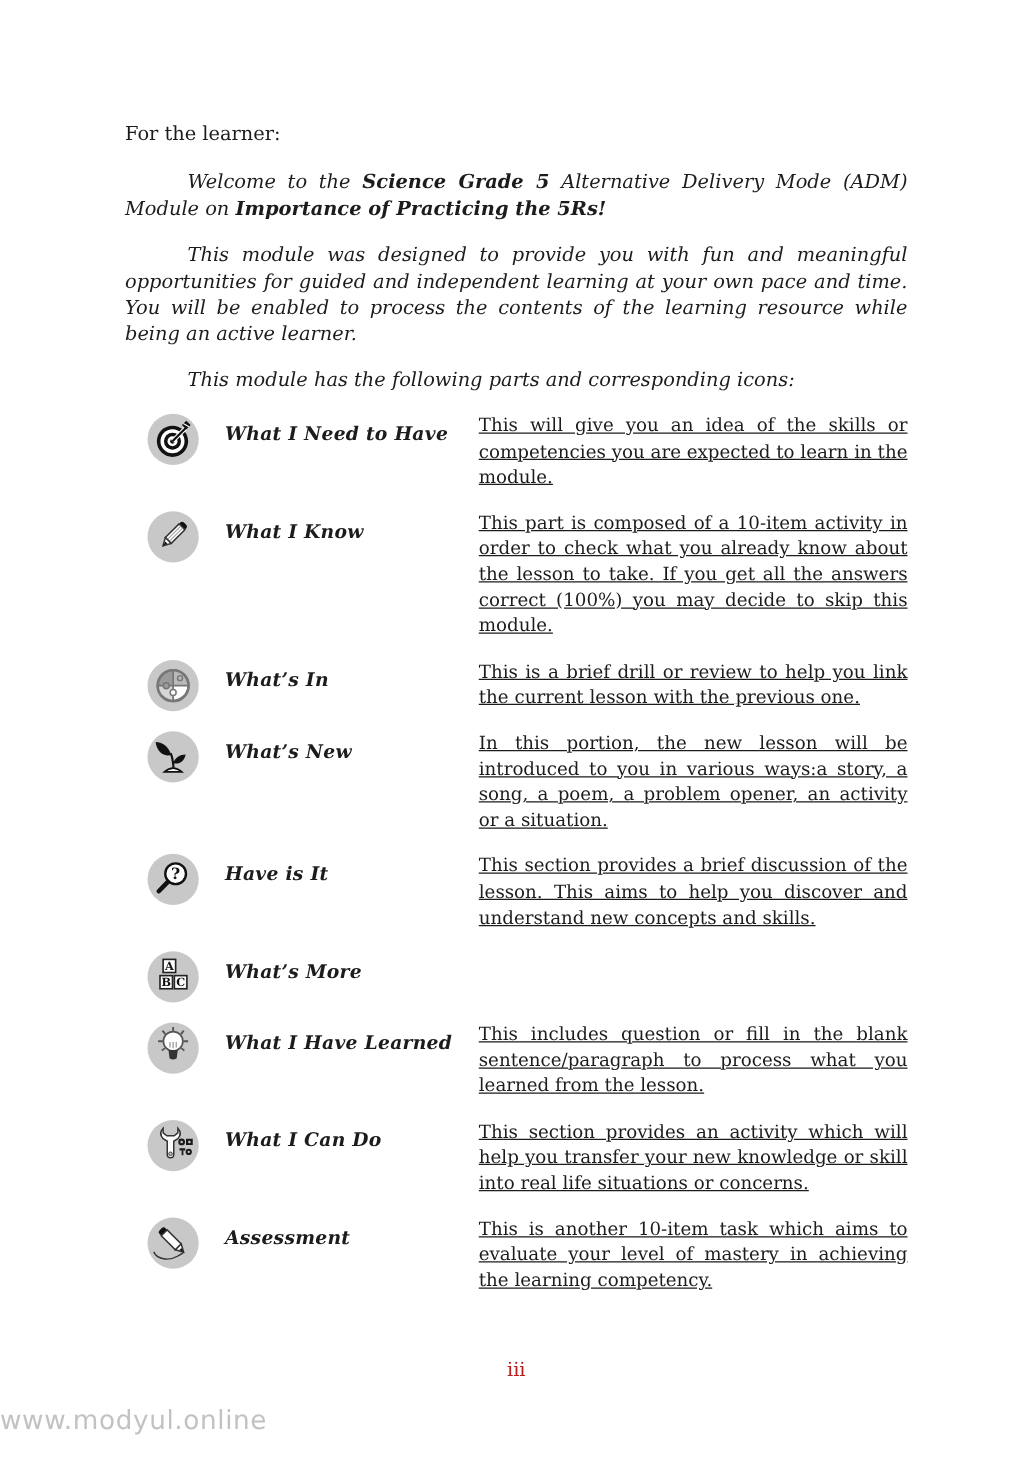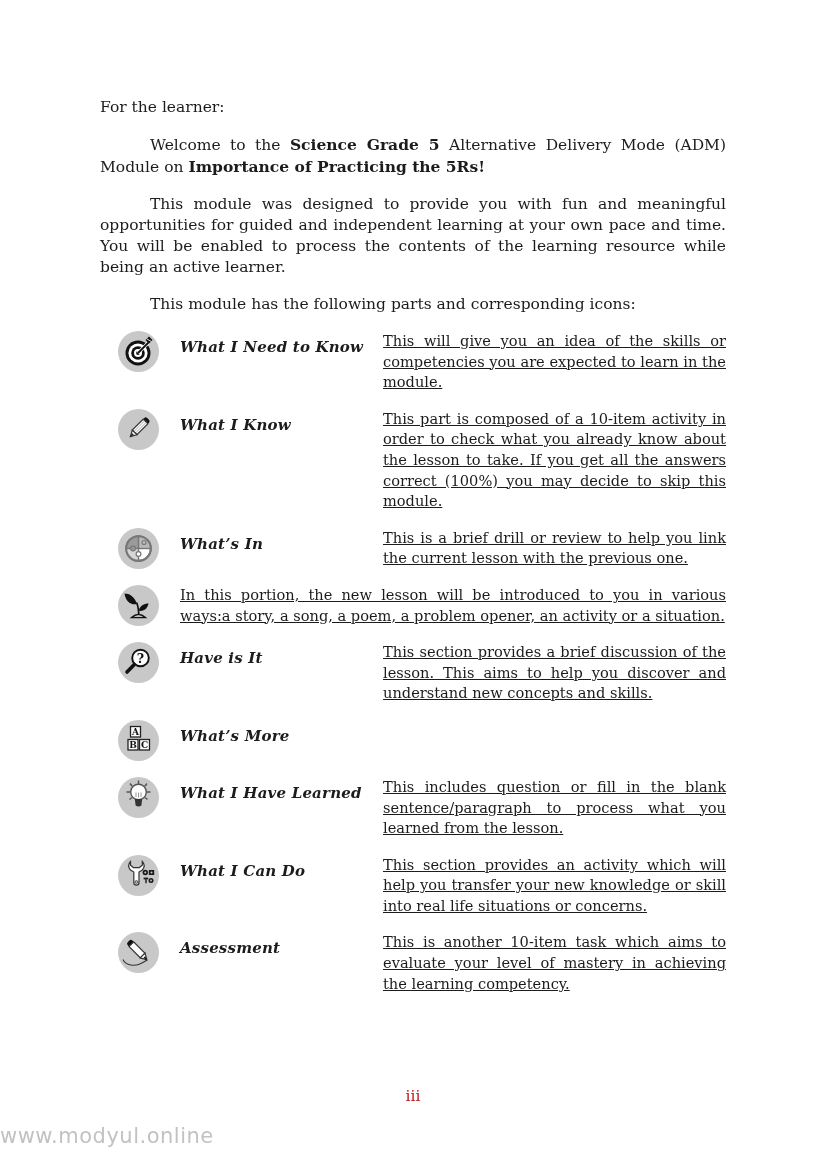--- a/index.html
+++ b/index.html
@@ -13,21 +13,21 @@
     font-family:"DejaVu Serif","Liberation Serif",serif;
     color:#1c1c1c;
     overflow:hidden;
   }
   p.body {
     font-size:15.5px;
     line-height:21px;
     text-align:justify;
     margin:0 0 16px 0;
   }
-  p.indent { text-indent:50px; }
+  p.indent { text-indent:50px;font-style:italic; }
   .sections { margin-top:2px; }
   .row { display:flex; margin-bottom:16px; }
   .icon-cell { flex:0 0 80px; }
   .icon-circle {
     display:block;
     margin-left:18px;
     width:41px; height:41px;
     border-radius:50%;
     background:#c8c8c8;
   }
@@ -85,21 +85,21 @@
             <circle cx="20" cy="22" r="6.8" fill="#111"></circle>
             <circle cx="20" cy="22" r="4" fill="#fff"></circle>
             <circle cx="20" cy="22" r="1.9" fill="#111"></circle>
             <line x1="20" y1="22" x2="30.5" y2="11.5" stroke="#fff" stroke-width="3.4"></line>
             <line x1="20" y1="22" x2="31" y2="11" stroke="#111" stroke-width="1.8"></line>
             <polygon points="27.5,9 31,5.5 34.5,9 31,12.5" fill="#111"></polygon>
             <line x1="28.6" y1="7.8" x2="33.2" y2="10.4" stroke="#fff" stroke-width="0.9"></line>
           </svg>
         </span>
       </div>
-      <div class="label">What I Need to Know</div>
+      <div class="label">What I Need to Have</div>
       <div class="desc">This will give you an idea of the skills or competencies you are expected to learn in the module.</div>
     </div>
 
     <div class="row">
       <div class="icon-cell">
         <span class="icon-circle">
           <svg viewBox="0 0 41 41">
             <g transform="rotate(45 20.5 19.5)">
               <rect x="17.2" y="6" width="6.6" height="4.5" rx="2" fill="#111"></rect>
               <rect x="17.2" y="9.5" width="6.6" height="15.5" fill="#fdfdfd" stroke="#333" stroke-width="1.2"></rect>
@@ -140,20 +140,21 @@
       <div class="icon-cell">
         <span class="icon-circle">
           <svg viewBox="0 0 41 41">
             <path d="M20.8 31.5 C20.8 26 20.2 21.5 18.6 17.5" stroke="#111" stroke-width="1.7" fill="none"></path>
             <path d="M19 19 C16.5 11.5 11.5 8.5 6.5 8.5 C7.5 16.5 13 20.5 19 19 Z" fill="#111"></path>
             <path d="M20.5 25.5 C22 21 26 18.5 30.5 18.5 C29.5 24 25 27 20.5 25.5 Z" fill="#111"></path>
             <path d="M13.5 32.5 Q20.5 26.5 27.5 32.5 Z" fill="#fdfdfd" stroke="#111" stroke-width="1.3"></path>
           </svg>
         </span>
       </div>
+      <div class="label">What’s New</div>
       <div class="desc">In this portion, the new lesson will be introduced to you in various ways:a story, a song, a poem, a problem opener, an activity or a situation.</div>
     </div>
 
     <div class="row">
       <div class="icon-cell">
         <span class="icon-circle">
           <svg viewBox="0 0 41 41">
             <circle cx="22.5" cy="16" r="8.3" fill="#fdfdfd" stroke="#111" stroke-width="1.9"></circle>
             <text x="22.5" y="20.5" text-anchor="middle" font-size="12.5" font-weight="bold" font-family="DejaVu Serif, serif" fill="#111">?</text>
             <line x1="16.3" y1="22.5" x2="9" y2="30" stroke="#111" stroke-width="3.6" stroke-linecap="round"></line>

